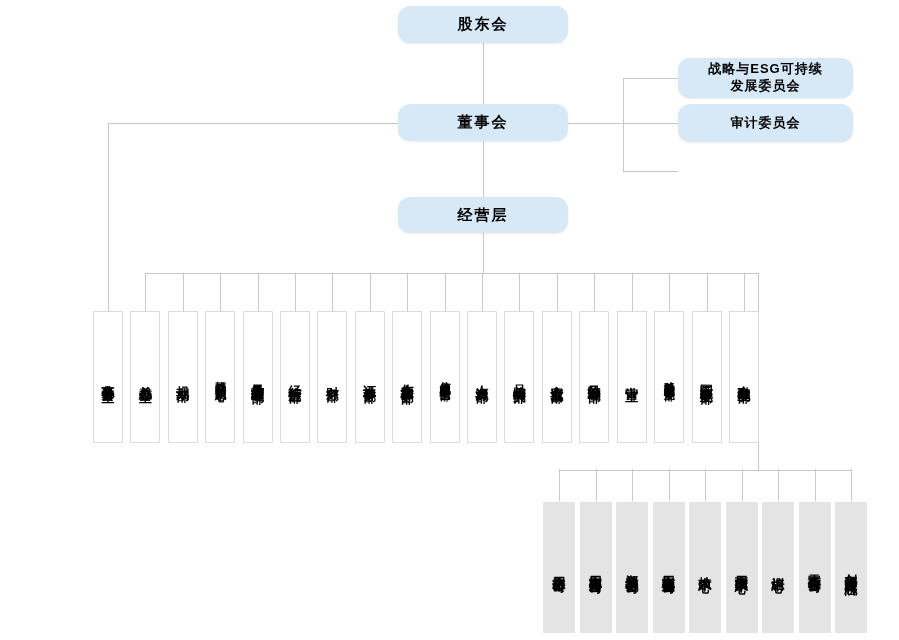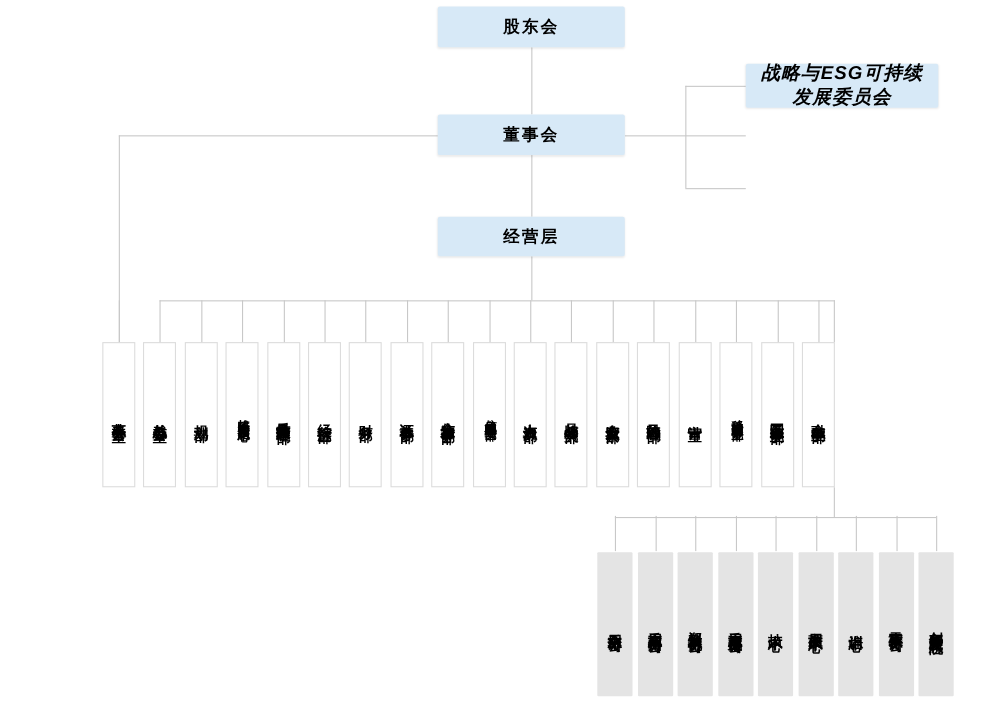--- a/index.html
+++ b/index.html
@@ -11,29 +11,29 @@
   }
   html,body{margin:0;padding:0;background:#ffffff;}
   body{font-family:"Liberation Sans","DejaVu Sans",sans-serif;color:var(--text);}
   .canvas{position:relative;width:899px;height:640px;background:#ffffff;overflow:hidden;}
   .cline{position:absolute;background:var(--line);}
   .cline.h{height:1px;}
   .cline.v{width:1px;}
   .node{
     position:absolute;
     background:var(--blue);
-    border-radius:2px;
+    border-radius:12px;
     display:flex;align-items:center;justify-content:center;
     text-align:center;
     font-weight:bold;
     box-shadow:0 1px 2px rgba(0,0,0,0.08);
     box-sizing:border-box;
   }
   .node.main{left:398px;width:170px;font-size:15px;letter-spacing:2px;}
-  .node.committee{left:678px;width:175px;font-size:17px;line-height:1.3;white-space:pre-line;letter-spacing:1px;font-style:italic;}
+  .node.committee{left:678px;width:175px;font-size:13px;line-height:1.3;white-space:pre-line;letter-spacing:1px;}
   .vrow{position:absolute;display:flex;justify-content:space-between;}
   #dept-row{left:93px;top:311px;width:666px;height:132px;}
   #sub-row{left:543px;top:502px;width:324px;height:131px;}
   .vbox{
     position:relative;
     display:flex;align-items:center;justify-content:center;
     box-sizing:border-box;
     height:100%;
   }
   .vbox.dept{width:30px;background:#ffffff;border:1px solid var(--dept-border);}
@@ -77,20 +77,21 @@
   <div class="cline h" style="left:145px;top:273px;width:614px"></div>
   <div class="cline v" style="left:758px;top:273px;height:197px"></div>
   <div class="cline h" style="left:559px;top:470px;width:292px"></div>
 
   <div class="node main" style="top:6px;height:37px">股东会</div>
   <div class="node main" style="top:197px;height:36px">经营层</div>
   <div class="node main" style="top:104px;height:37px">董事会</div>
 
   <div class="node committee" style="top:58px;height:40px">战略与ESG可持续
 发展委员会</div>
+  <div class="node committee" style="top:104px;height:38px">审计委员会</div>
 
   <div class="vrow" id="dept-row">
       <div class="vbox dept">
         <span class="vlabel">董事会办公室</span>
       </div>
       <div class="vbox dept">
         <span class="vlabel">总裁办公室</span>
       </div>
       <div class="vbox dept">
         <span class="vlabel">规划部</span>

